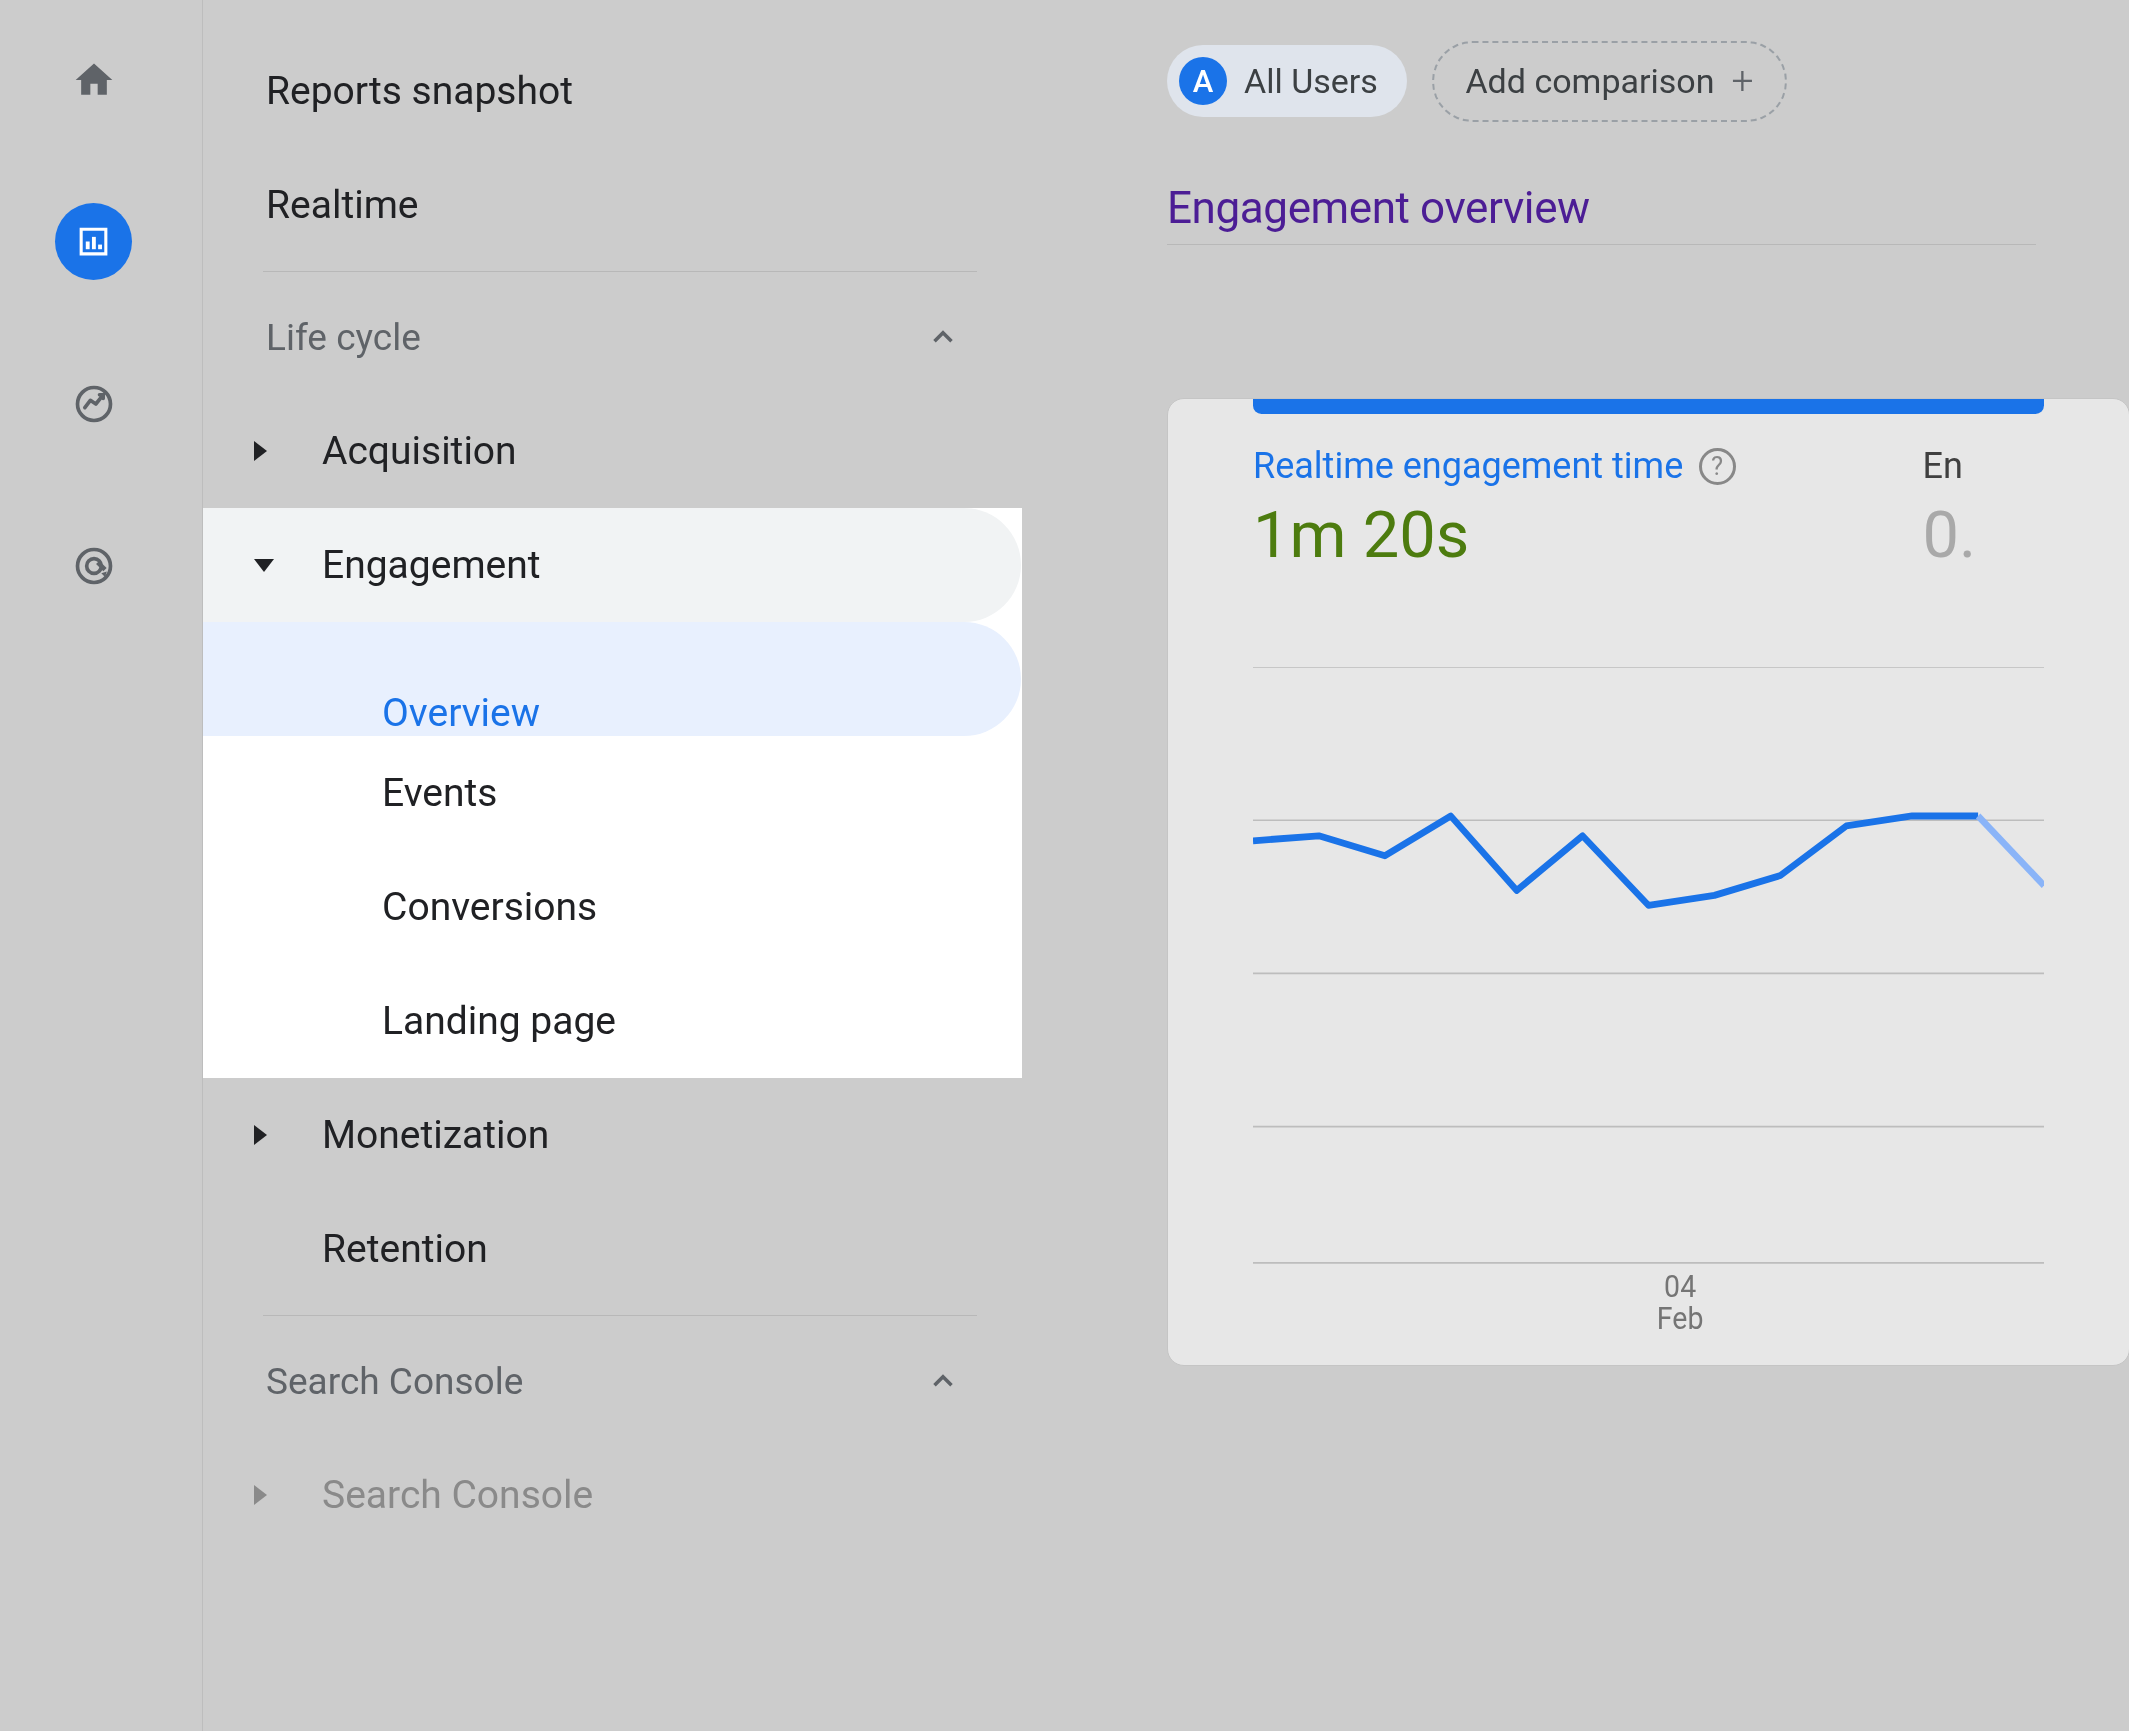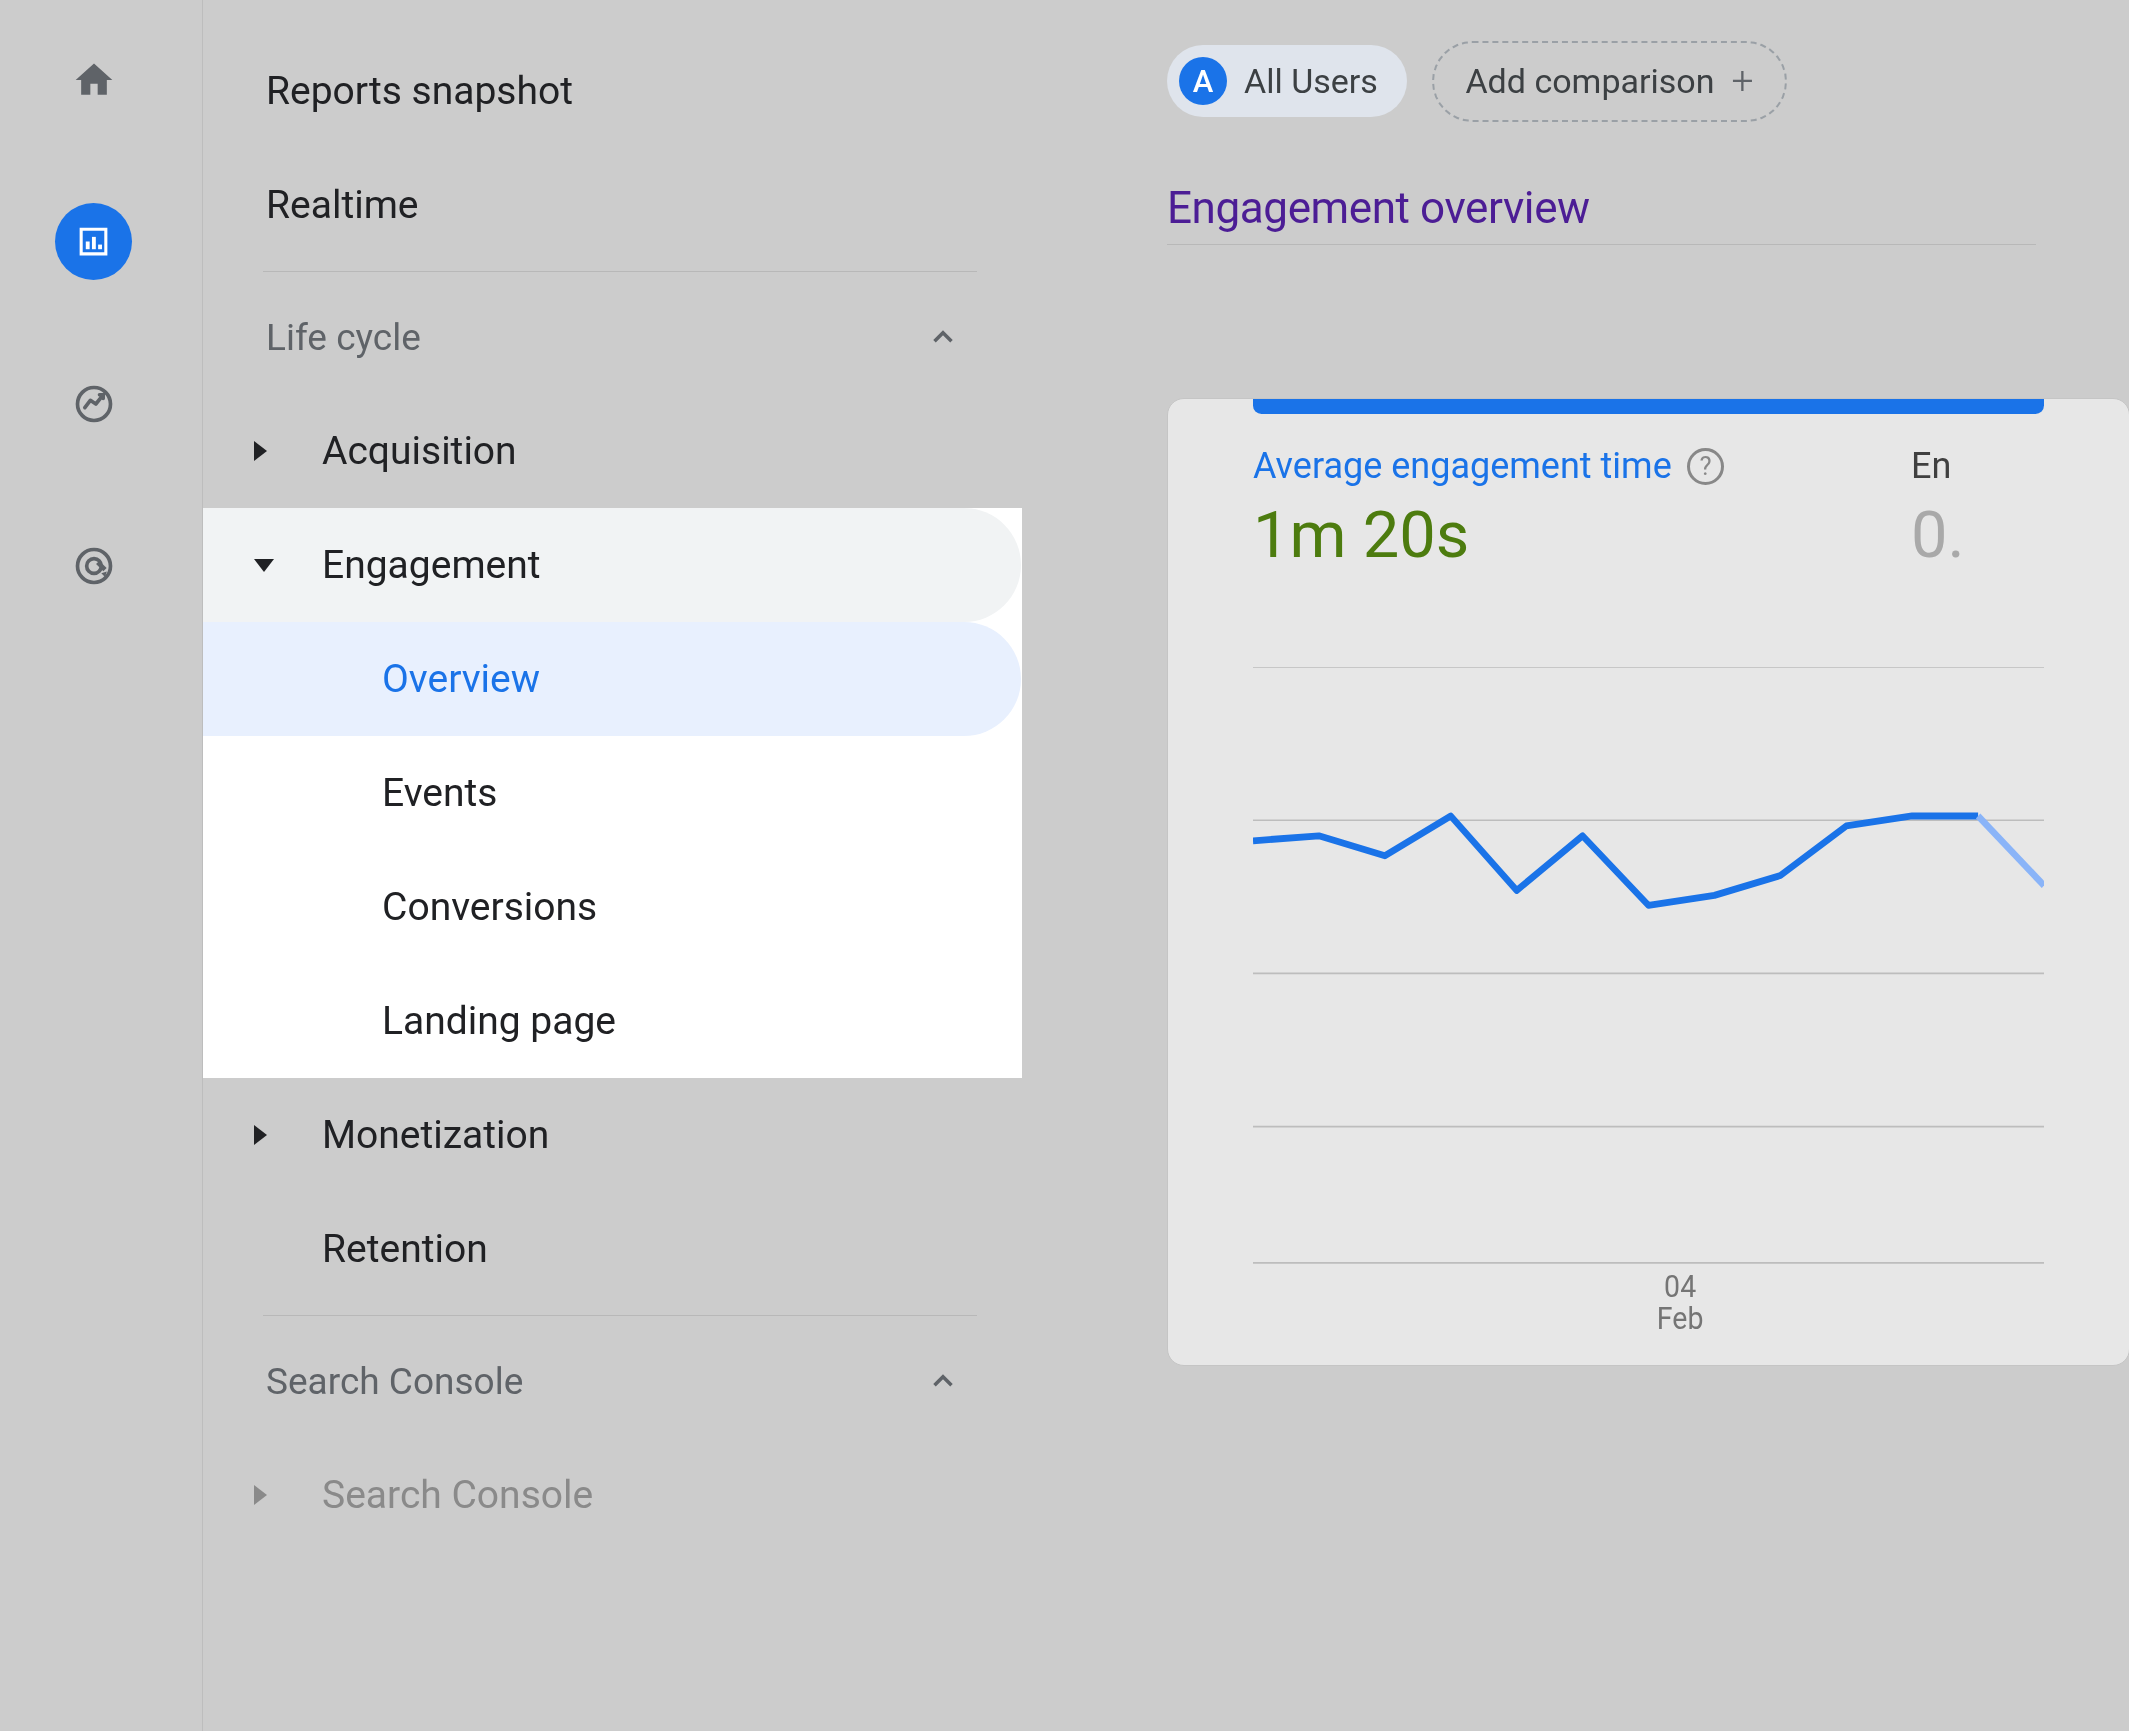--- a/index.html
+++ b/index.html
@@ -115,20 +115,21 @@
     .highlight-block .nav-item.sub {
       background: #f1f3f4;
       border-radius: 0 68px 68px 0;
       margin-right: 17px;
     }
     .highlight-block .nav-item.subsub.selected {
       background: #e8f0fe;
       color: #1a73e8;
       border-radius: 0 68px 68px 0;
       margin-right: 17px;
+      align-items: flex-end;
     }
     
     
     .main {
       position: absolute;
       left: 1022px;
       top: 0;
       width: 1107px;
       height: 100%;
       background: #cccccc;
@@ -385,21 +386,21 @@
 
   <h1 class="page-title">Engagement overview</h1>
   <hr class="title-underline">
 
   <div class="card">
     <div class="card-topbar"></div>
     <div class="card-inner">
       <div class="metric-row">
         <div>
           <div class="metric-label">
-            <span>Average engagement time</span>
+            <span>Realtime engagement time</span>
             <span class="help">?</span>
           </div>
           <div class="metric-value">1m 20s</div>
         </div>
         <div>
           <div class="metric-label dim">
             <span>En</span>
           </div>
           <div class="metric-value dim">0.</div>
         </div>

